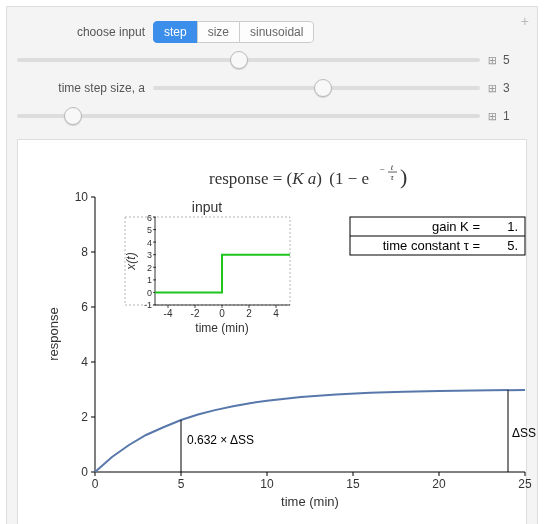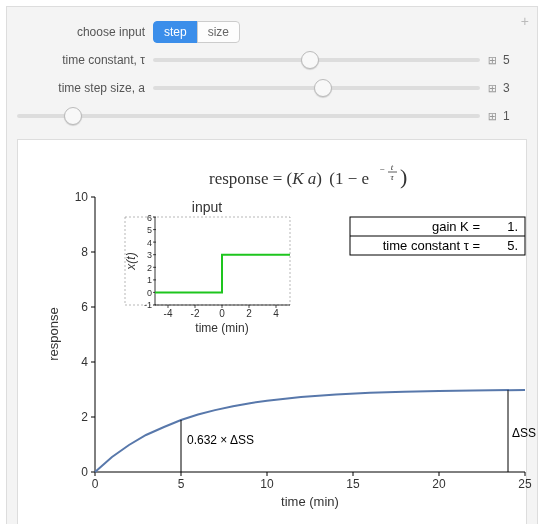--- a/index.html
+++ b/index.html
@@ -112,25 +112,25 @@
 <body>
 
 <div class="panel">
   <span class="plus-icon">+</span>
 
   <div class="ctrl-row">
     <div class="ctrl-label">choose input</div>
     <div class="btn-group">
       <div class="btn active">step</div>
       <div class="btn">size</div>
-    </div>
-  </div>
-
-  <div class="ctrl-row">
-    <div class="ctrl-label">time constant, τ</div>
+      <div class="btn">sinusoidal</div>
+    </div>
+  </div>
+
+  <div class="ctrl-row">
     <div class="slider-wrap">
       <div class="slider-track">
         <div class="slider-thumb" style="left:48%"></div>
       </div>
       <span class="slider-btn">⊞</span>
       <span class="slider-value">5</span>
     </div>
   </div>
 
   <div class="ctrl-row">

